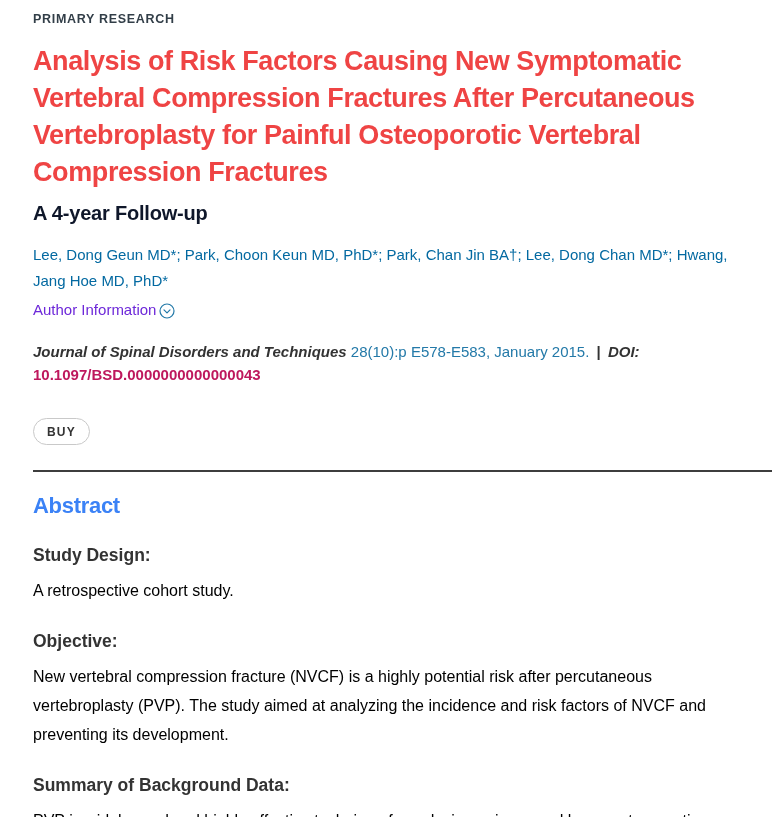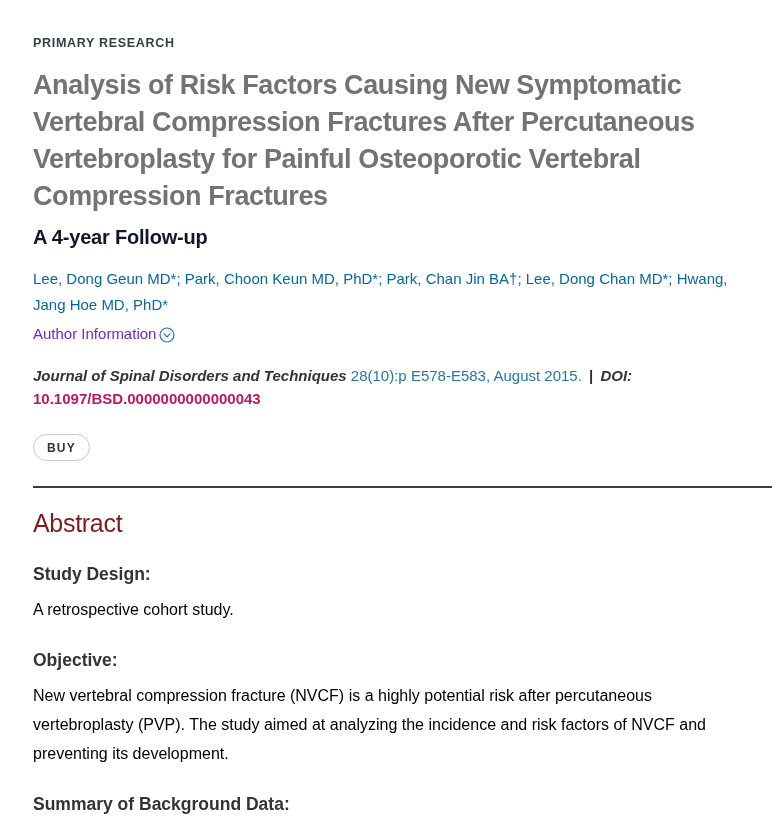--- a/index.html
+++ b/index.html
@@ -2,32 +2,32 @@
 <html><head>
 <meta charset="utf-8">
 <style>
   * { margin: 0; padding: 0; box-sizing: border-box; }
   html, body {
     width: 772px; height: 817px;
     background: #ffffff;
     font-family: "Liberation Sans", sans-serif;
     overflow: hidden;
   }
-  .page { width: 772px; height: 705px; padding-top: 36px; }
+  .page { width: 772px; height: 705px; padding-top: 12px; }
   .content { margin-left: 33px; width: 722px; }
 
   .eyebrow {
     font-size: 12.5px; font-weight: bold; letter-spacing: .7px;
     color: #323e48; text-transform: uppercase;
   }
   h1.article-title {
     margin-top: 17px;
     font-size: 27px; line-height: 37px; font-weight: bold;
     letter-spacing: -0.4px;
-    color: #737373;
+    color: #ef4444;
     max-width: 700px;
   }
   h2.article-subtitle {
     margin-top: 11px;
     font-size: 20px; font-weight: bold; letter-spacing: -0.2px;
     color: #0f172a;
   }
   p.authors {
     margin-top: 17px;
     font-size: 15px; line-height: 26px;
@@ -52,43 +52,43 @@
   }
   .citation .journal-name, .citation .doi-label, .citation .pipe {
     font-family: "Liberation Sans", sans-serif;
     font-weight: bold; font-style: italic; color: #333333;
   }
   .citation .pipe { font-style: normal; padding: 0 3px; }
   .citation .issue-link { color: #2379a8; text-decoration: none; cursor: pointer; }
   .citation .doi-value { color: #be185d; font-style: normal; font-weight: bold; white-space: nowrap; }
 
   .buy-btn {
-    margin-top: 24px;
+    margin-top: 32px;
     display: inline-block;
     background: #ffffff;
     border: 1px solid #c9c9c9;
     border-radius: 15px;
     padding: 6px 13px 5px 13px;
     font-family: "Liberation Sans", sans-serif;
     font-size: 12px; font-weight: bold; letter-spacing: 1.2px;
     color: #333333;
     cursor: pointer;
   }
 
   .divider {
     margin-top: 25px; margin-left: 33px;
     border: none;
     border-top: 2px solid #3d3d3d;
     width: 739px;
   }
 
   h2.abstract-heading {
     margin-top: 21px;
-    font-size: 25px; font-weight: normal; letter-spacing: -0.3px;
-    color: #7f1d1d;
+    font-size: 22px; font-weight: bold; letter-spacing: -0.3px;
+    color: #3b82f6;
   }
   h3.section-heading {
     margin-top: 26px;
     font-size: 17.5px; font-weight: bold;
     color: #333333;
   }
   p.section-text {
     margin-top: 10px;
     font-size: 16px; line-height: 29px;
     color: #000000;
@@ -114,21 +114,21 @@
       <span>
         <svg width="16" height="16" viewBox="0 0 16 16" fill="none" stroke="#2379a8" stroke-width="1.2">
           <circle cx="8" cy="8" r="7"></circle>
           <path d="M5 6.8 L8 9.8 L11 6.8" stroke-linecap="round" stroke-linejoin="round"></path>
         </svg>
       </span>
     </a>
 
     <p class="citation">
       <span class="journal-name">Journal of Spinal Disorders and Techniques</span>
-      <a class="issue-link">28(10):p E578-E583, August 2015.</a>
+      <a class="issue-link">28(10):p E578-E583, January 2015.</a>
       <span class="pipe">|</span>
       <span class="doi-label">DOI:</span>
       <span class="doi-value">10.1097/BSD.0000000000000043</span>
     </p>
 
     <button class="buy-btn">BUY</button>
   </div>
 
   <hr class="divider">
 

